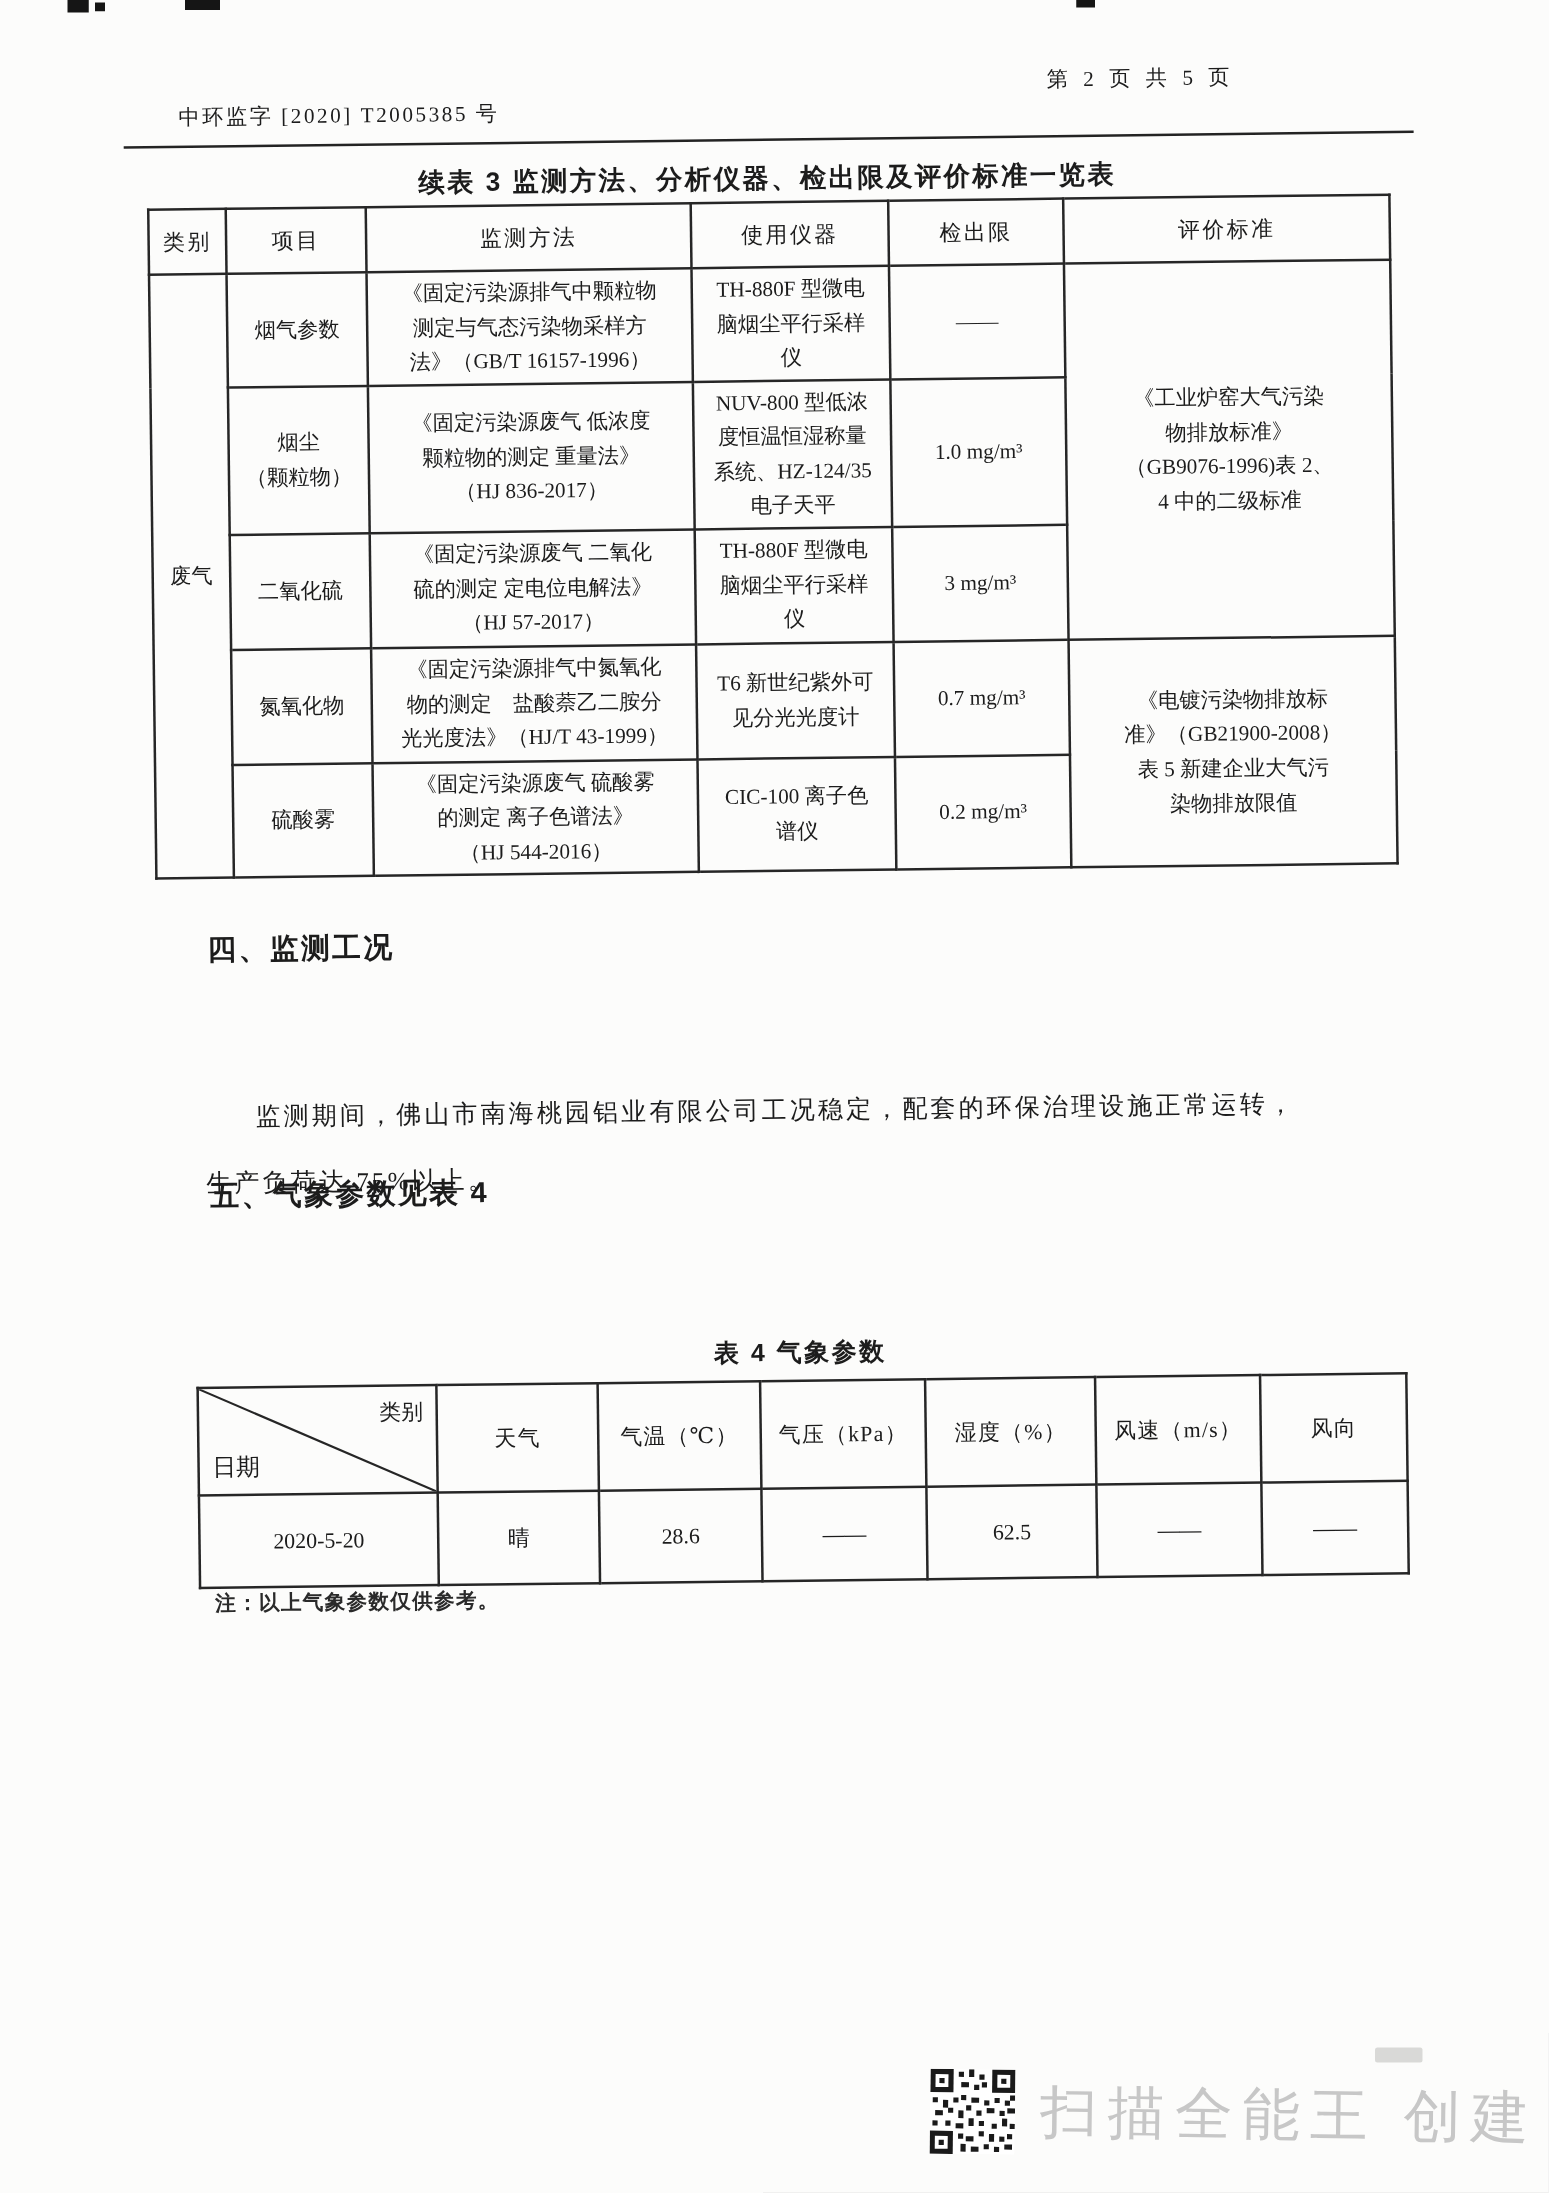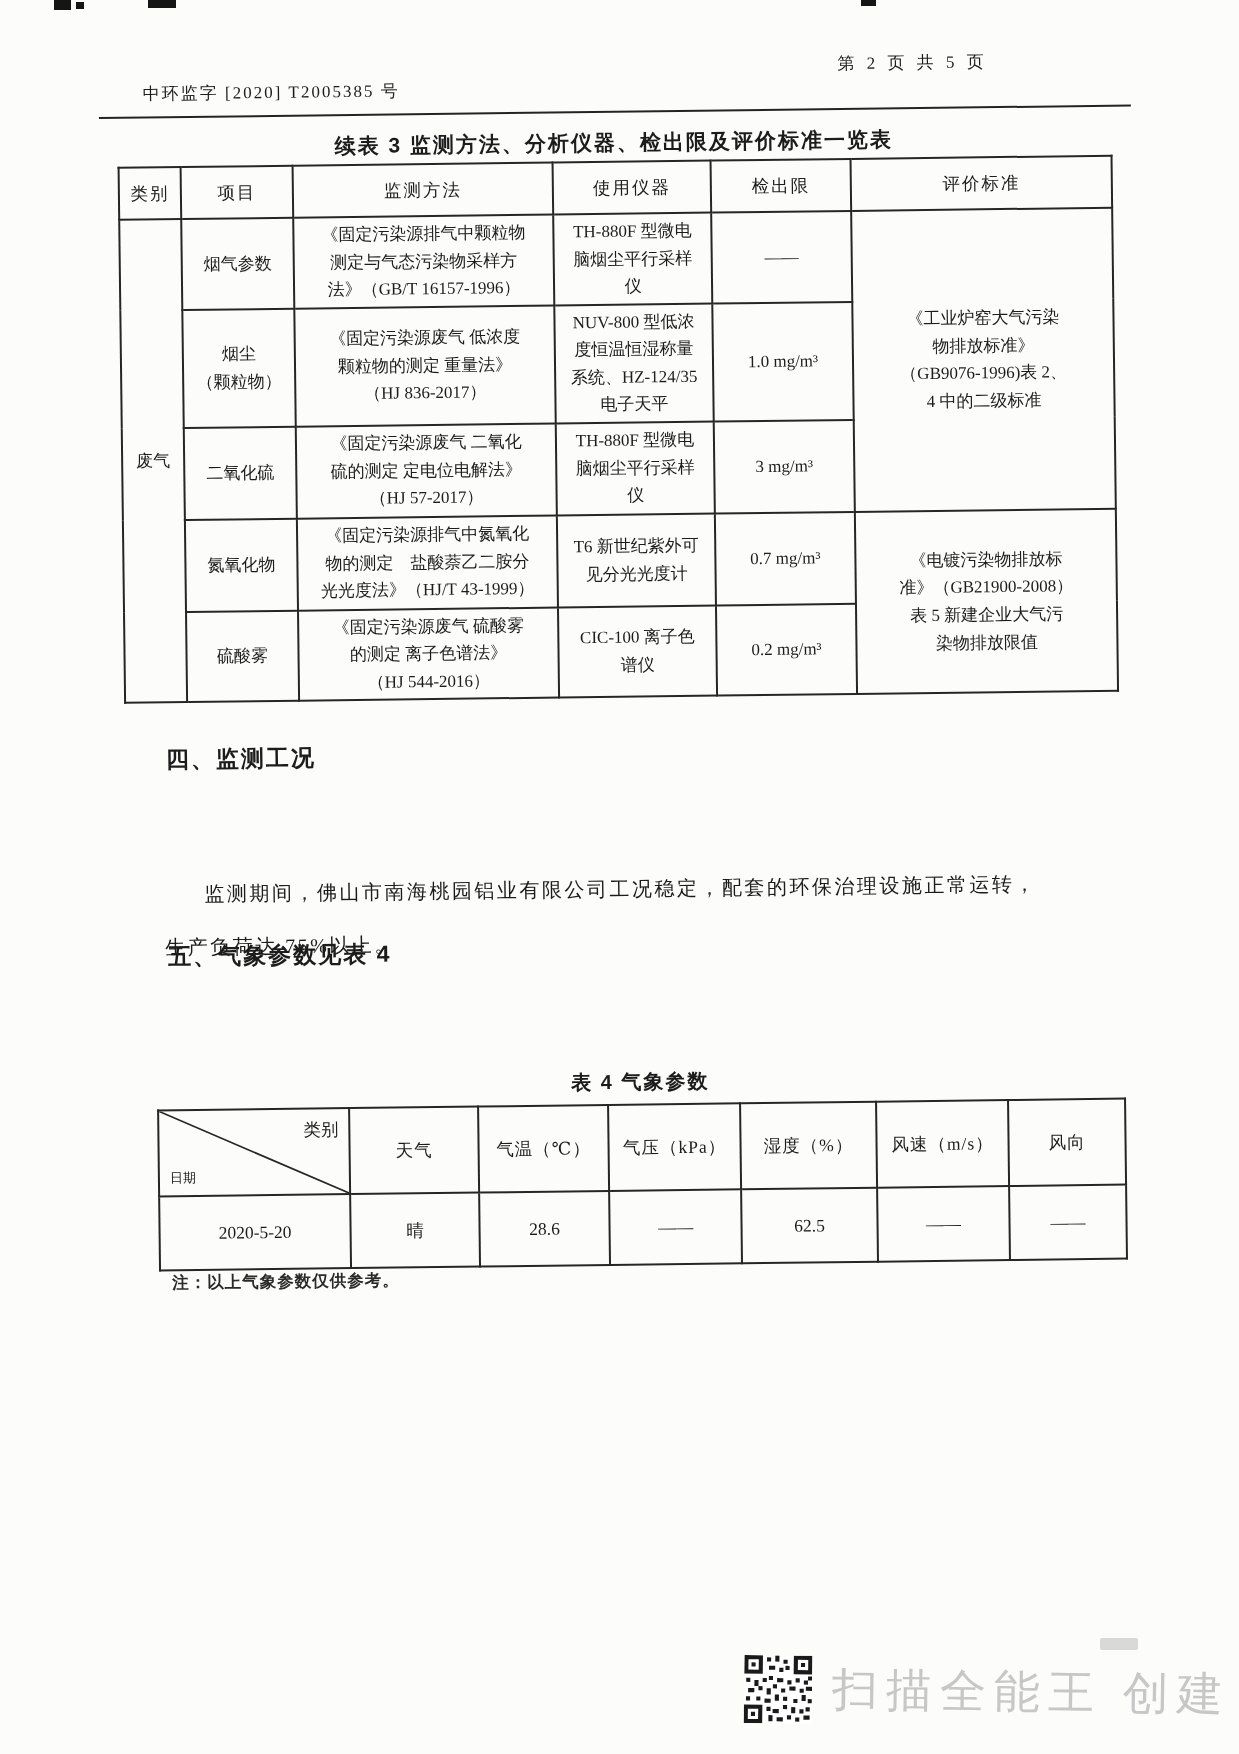--- a/index.html
+++ b/index.html
@@ -92,21 +92,21 @@
     border:2px solid #262626;
     text-align:center;vertical-align:middle;
     padding:2px 4px;
   }
   .t4 th{font-weight:normal;letter-spacing:1px;height:80px;}
   .t4 .t4-data td{height:68px;}
   .diag{position:relative;padding:0;}
   .diag svg{position:absolute;inset:0;width:100%;height:100%;}
   .diag line{stroke:#262626;stroke-width:1.6;}
   .diag-top{position:absolute;right:10px;top:8px;font-size:17.5px;}
-  .diag-bottom{position:absolute;left:10px;bottom:8px;font-size:13px;}
+  .diag-bottom{position:absolute;left:10px;bottom:8px;font-size:19px;}
 
   .t4-note{
     position:absolute;left:163px;top:1266px;
     font-size:16.5px;font-weight:bold;letter-spacing:1px;
     font-family:"Liberation Sans","DejaVu Sans",sans-serif;
     color:#2a2a2a;
   }
 
   .footer-mark{
     position:absolute;left:744px;top:1658px;

